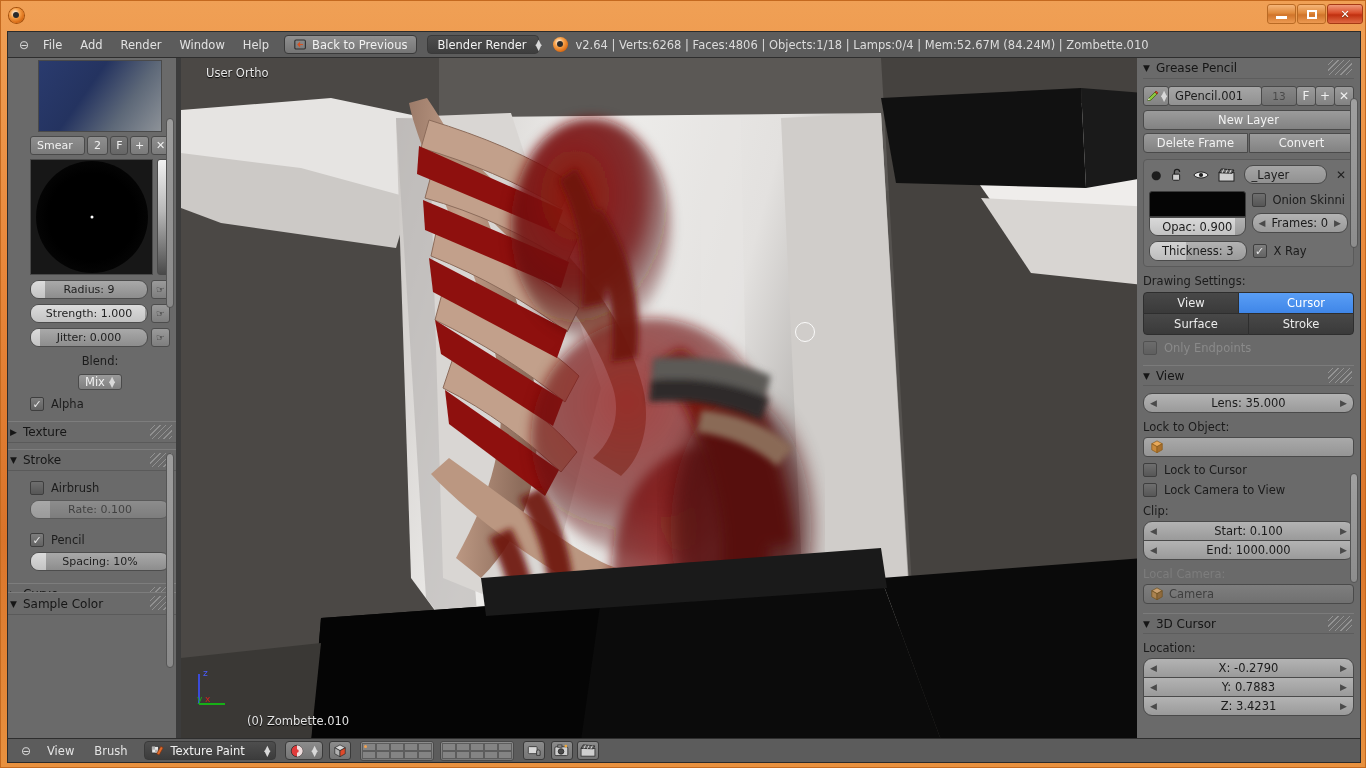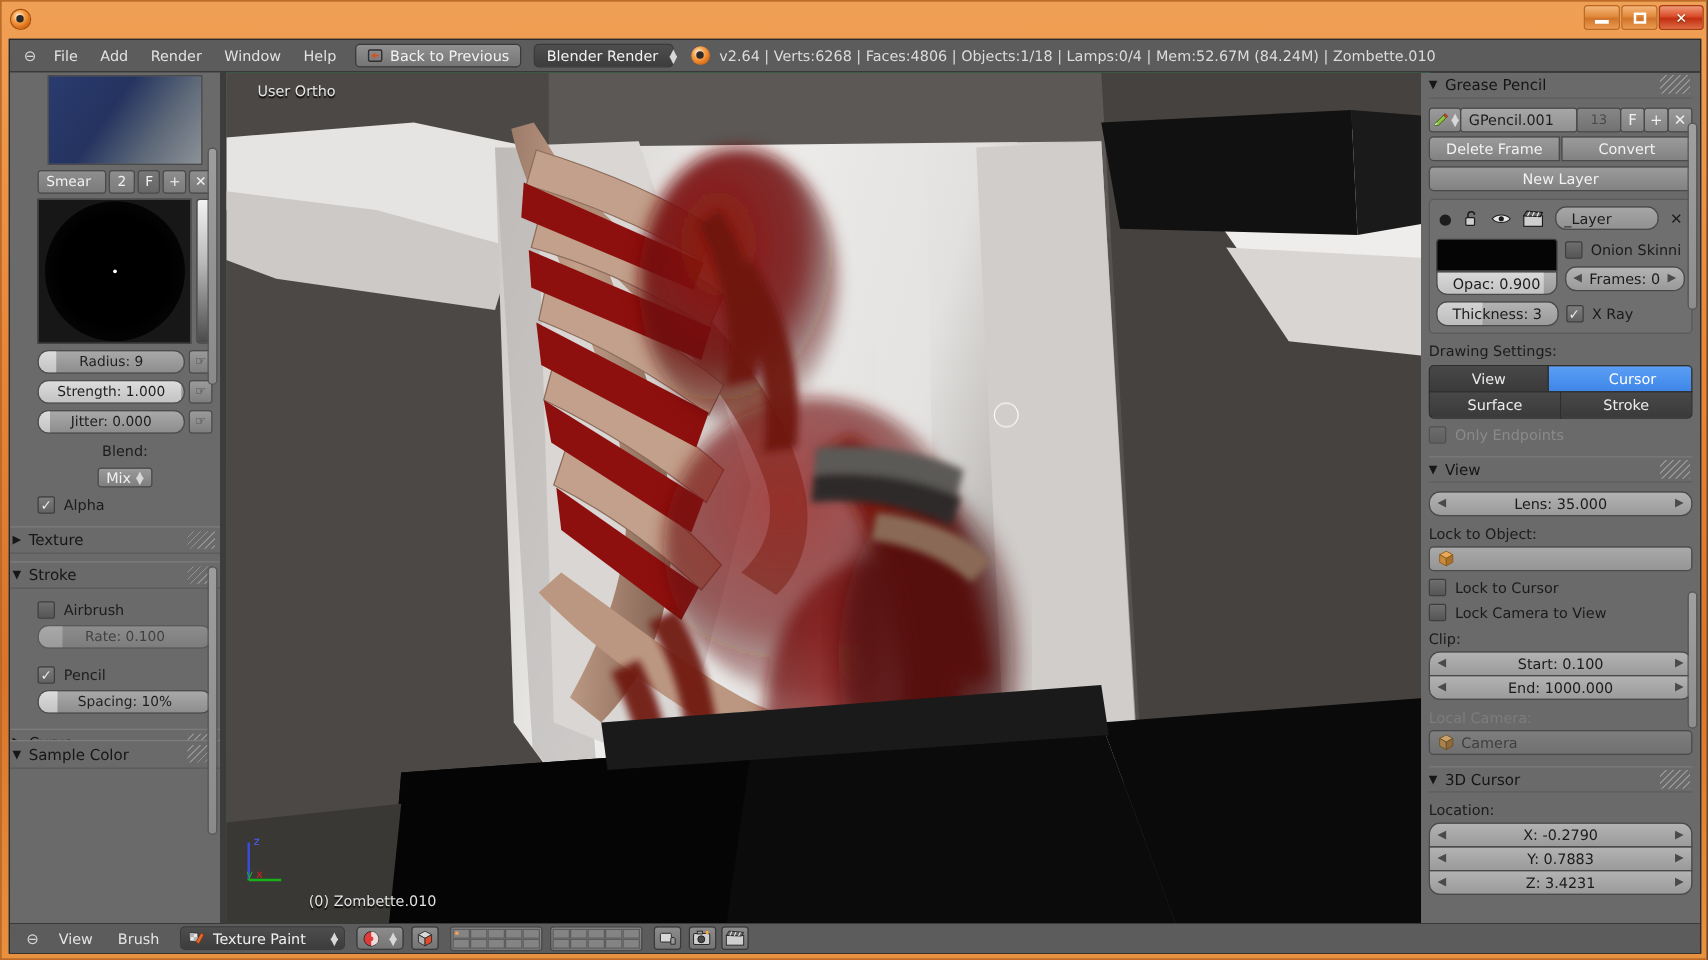--- a/index.html
+++ b/index.html
@@ -500,26 +500,26 @@
                 <i>▼</i>
               </span>
           </div>
           <div class="ifield">GPencil.001</div>
           <div class="tiny" style="width:36px;background:linear-gradient(180deg,#868686,#727272);color:#4a4a4a;font-size:10.5px;">13</div>
           <div class="tiny" style="width:20px;">F</div>
           <div class="tiny">+</div>
           <div class="tiny">✕</div>
         </div>
 
+        <div class="rrow" style="margin-top:4px;">
+          <div class="btn">New Layer</div>
+        </div>
         <div class="rrow" style="margin-top:3px;">
           <div class="btn" style="border-radius:4px 0 0 4px;">Delete Frame</div>
           <div class="btn" style="border-radius:0 4px 4px 0;margin-left:-1px;">Convert</div>
-        </div>
-        <div class="rrow" style="margin-top:4px;">
-          <div class="btn">New Layer</div>
         </div>
 
         <div class="box">
           <div class="rrow" style="gap:9px; padding:0 2px;">
             <span style="color:#1d1d1d;font-size:12px;">●</span>
             <svg width="14" height="14" viewBox="0 0 16 16">
               <path d="M5 7 V4.5 A3 3 0 0 1 11 4.5" fill="none" stroke="#1d1d1d" stroke-width="1.4"></path>
               <rect x="3" y="7" width="8" height="7" rx="1" fill="#cfcfcf" stroke="#1d1d1d" stroke-width="1.1"></rect>
             </svg>
             <svg width="16" height="12" viewBox="0 0 20 12">

